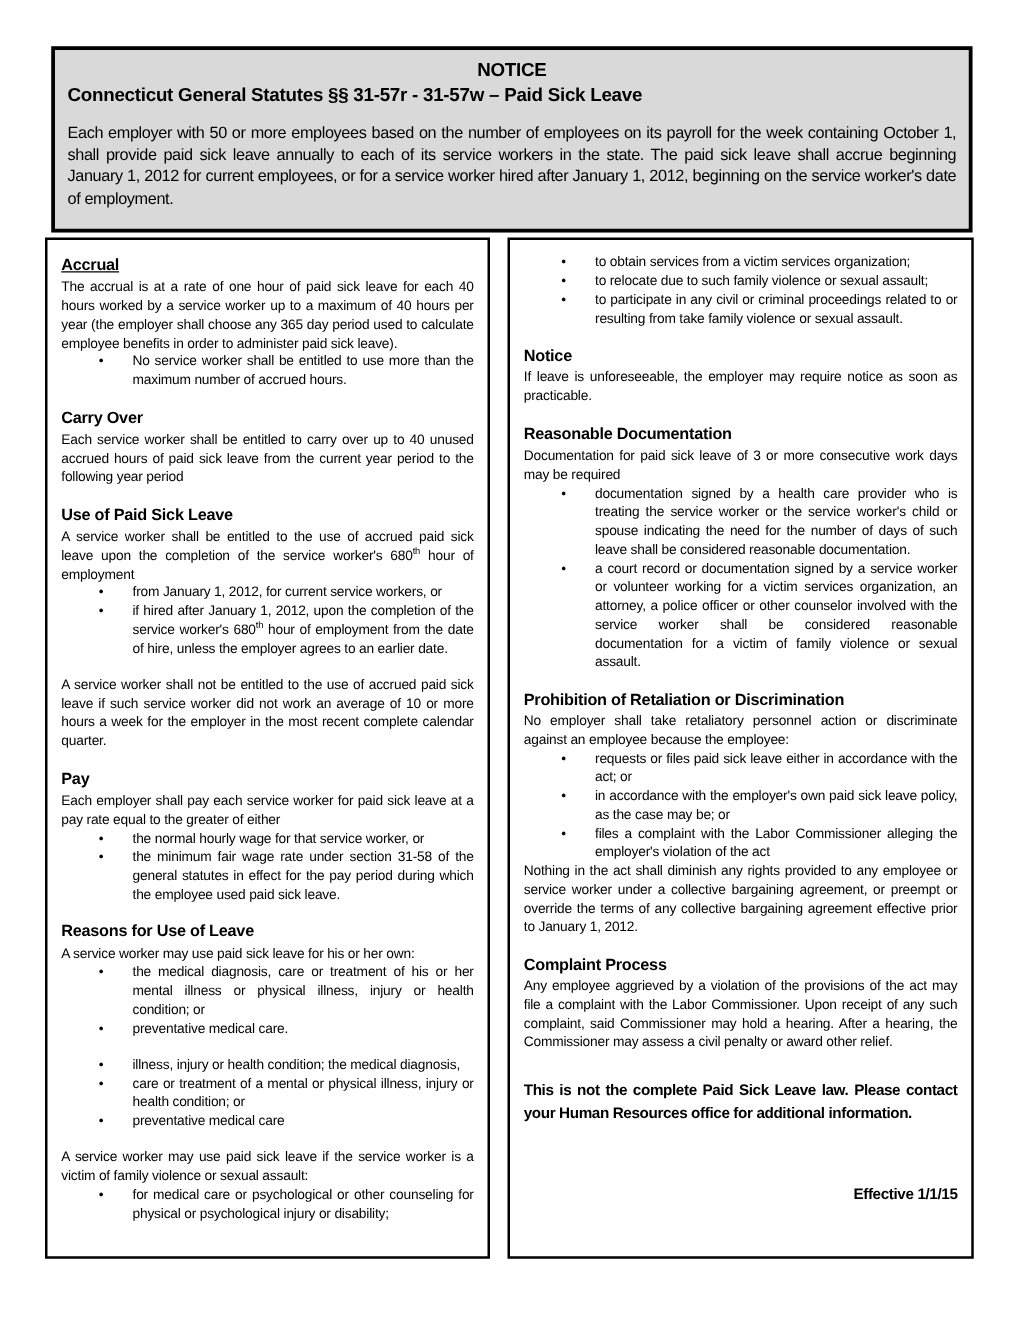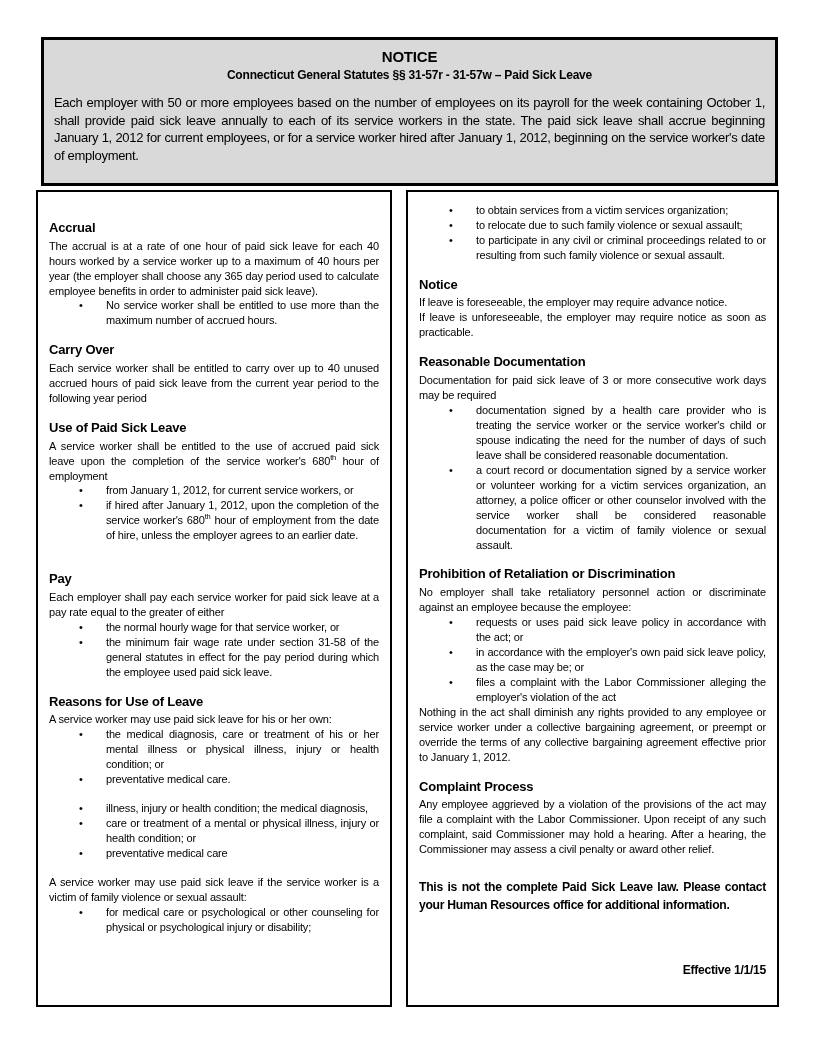--- a/index.html
+++ b/index.html
@@ -26,22 +26,21 @@
   }
   .header-title {
     margin: 0;
     text-align: center;
     font-size: 15px;
     font-weight: bold;
     letter-spacing: -0.2px;
   }
   .header-subtitle {
     margin: 3px 0 0 0;
-    text-align: center;
-    font-size: 12px;
+    font-size: 15px;
     font-weight: bold;
     letter-spacing: -0.2px;
   }
   .header-intro {
     margin: 12px 0 0 0;
     font-size: 13px;
     line-height: 1.35;
     letter-spacing: -0.3px;
     text-align: justify;
   }
@@ -59,21 +58,21 @@
     overflow: hidden;
   }
   .column.left  { left: 36px;  width: 356px; }
   .column.right { left: 406px; width: 373px; }
   .sec-heading {
     margin: 13px 0 2px 0;
     font-size: 13px;
     font-weight: bold;
     letter-spacing: -0.2px;
   }
-  .doc-section:first-child > .sec-heading { margin-top: 16px; }
+  .doc-section:first-child > .sec-heading { margin-top: 0; text-decoration: underline; }
   .para { margin: 0; text-align: justify; }
   .para.bold {
     font-weight: bold;
     font-size: 12.2px;
     line-height: 1.45;
     letter-spacing: -0.3px;
   }
   .para.right { text-align: right; }
   ul.bullets {
     margin: 0;
@@ -114,20 +113,21 @@
         <p class="para">Each service worker shall be entitled to carry over up to 40 unused accrued hours of paid sick leave from the current year period to the following year period</p>
       </section>
       <section class="doc-section">
         <h2 class="sec-heading">Use of Paid Sick Leave</h2>
         <p class="para">A service worker shall be entitled to the use of accrued paid sick leave upon the completion of the service worker's 680<sup>th</sup> hour of employment</p>
         <ul class="bullets">
           <li>from January 1, 2012, for current service workers, or</li>
           <li>if hired after January 1, 2012, upon the completion of the service worker's 680<sup>th</sup> hour of employment from the date of hire, unless the employer agrees to an earlier date.</li>
         </ul>
         <div class="gap" style="height: 14px;"></div>
+        <p class="para">A service worker shall not be entitled to the use of accrued paid sick leave if such service worker did not work an average of 10 or more hours a week for the employer in the most recent complete calendar quarter.</p>
       </section>
       <section class="doc-section">
         <h2 class="sec-heading">Pay</h2>
         <p class="para">Each employer shall pay each service worker for paid sick leave at a pay rate equal to the greater of either</p>
         <ul class="bullets">
           <li>the normal hourly wage for that service worker, or</li>
           <li>the minimum fair wage rate under section 31-58 of the general statutes in effect for the pay period during which the employee used paid sick leave.</li>
         </ul>
       </section>
       <section class="doc-section">
@@ -148,41 +148,40 @@
         <ul class="bullets">
           <li>for medical care or psychological or other counseling for physical or psychological injury or disability;</li>
         </ul>
       </section>
     </div>
   <div class="column right">
       <section class="doc-section">
         <ul class="bullets">
           <li>to obtain services from a victim services organization;</li>
           <li>to relocate due to such family violence or sexual assault;</li>
-          <li>to participate in any civil or criminal proceedings related to or resulting from such family violence or sexual assault.</li>
+          <li>to participate in any civil or criminal proceedings related to or resulting from take family violence or sexual assault.</li>
         </ul>
       </section>
       <section class="doc-section">
         <h2 class="sec-heading">Notice</h2>
-        <p class="para">If leave is foreseeable, the employer may require advance notice.</p>
         <p class="para">If leave is unforeseeable, the employer may require notice as soon as practicable.</p>
       </section>
       <section class="doc-section">
         <h2 class="sec-heading">Reasonable Documentation</h2>
         <p class="para">Documentation for paid sick leave of 3 or more consecutive work days may be required</p>
         <ul class="bullets">
           <li>documentation signed by a health care provider who is treating the service worker or the service worker's child or spouse indicating the need for the number of days of such leave shall be considered reasonable documentation.</li>
           <li>a court record or documentation signed by a service worker or volunteer working for a victim services organization, an attorney, a police officer or other counselor involved with the service worker shall be considered reasonable documentation for a victim of family violence or sexual assault.</li>
         </ul>
       </section>
       <section class="doc-section">
         <h2 class="sec-heading">Prohibition of Retaliation or Discrimination</h2>
         <p class="para">No employer shall take retaliatory personnel action or discriminate against an employee because the employee:</p>
         <ul class="bullets">
-          <li>requests or uses paid sick leave policy in accordance with the act; or</li>
+          <li>requests or files paid sick leave either in accordance with the act; or</li>
           <li>in accordance with the employer's own paid sick leave policy, as the case may be; or</li>
           <li>files a complaint with the Labor Commissioner alleging the employer's violation of the act</li>
         </ul>
       </section>
       <section class="doc-section">
         <p class="para">Nothing in the act shall diminish any rights provided to any employee or service worker under a collective bargaining agreement, or preempt or override the terms of any collective bargaining agreement effective prior to January 1, 2012.</p>
       </section>
       <section class="doc-section">
         <h2 class="sec-heading">Complaint Process</h2>
         <p class="para">Any employee aggrieved by a violation of the provisions of the act may file a complaint with the Labor Commissioner. Upon receipt of any such complaint, said Commissioner may hold a hearing. After a hearing, the Commissioner may assess a civil penalty or award other relief.</p>

